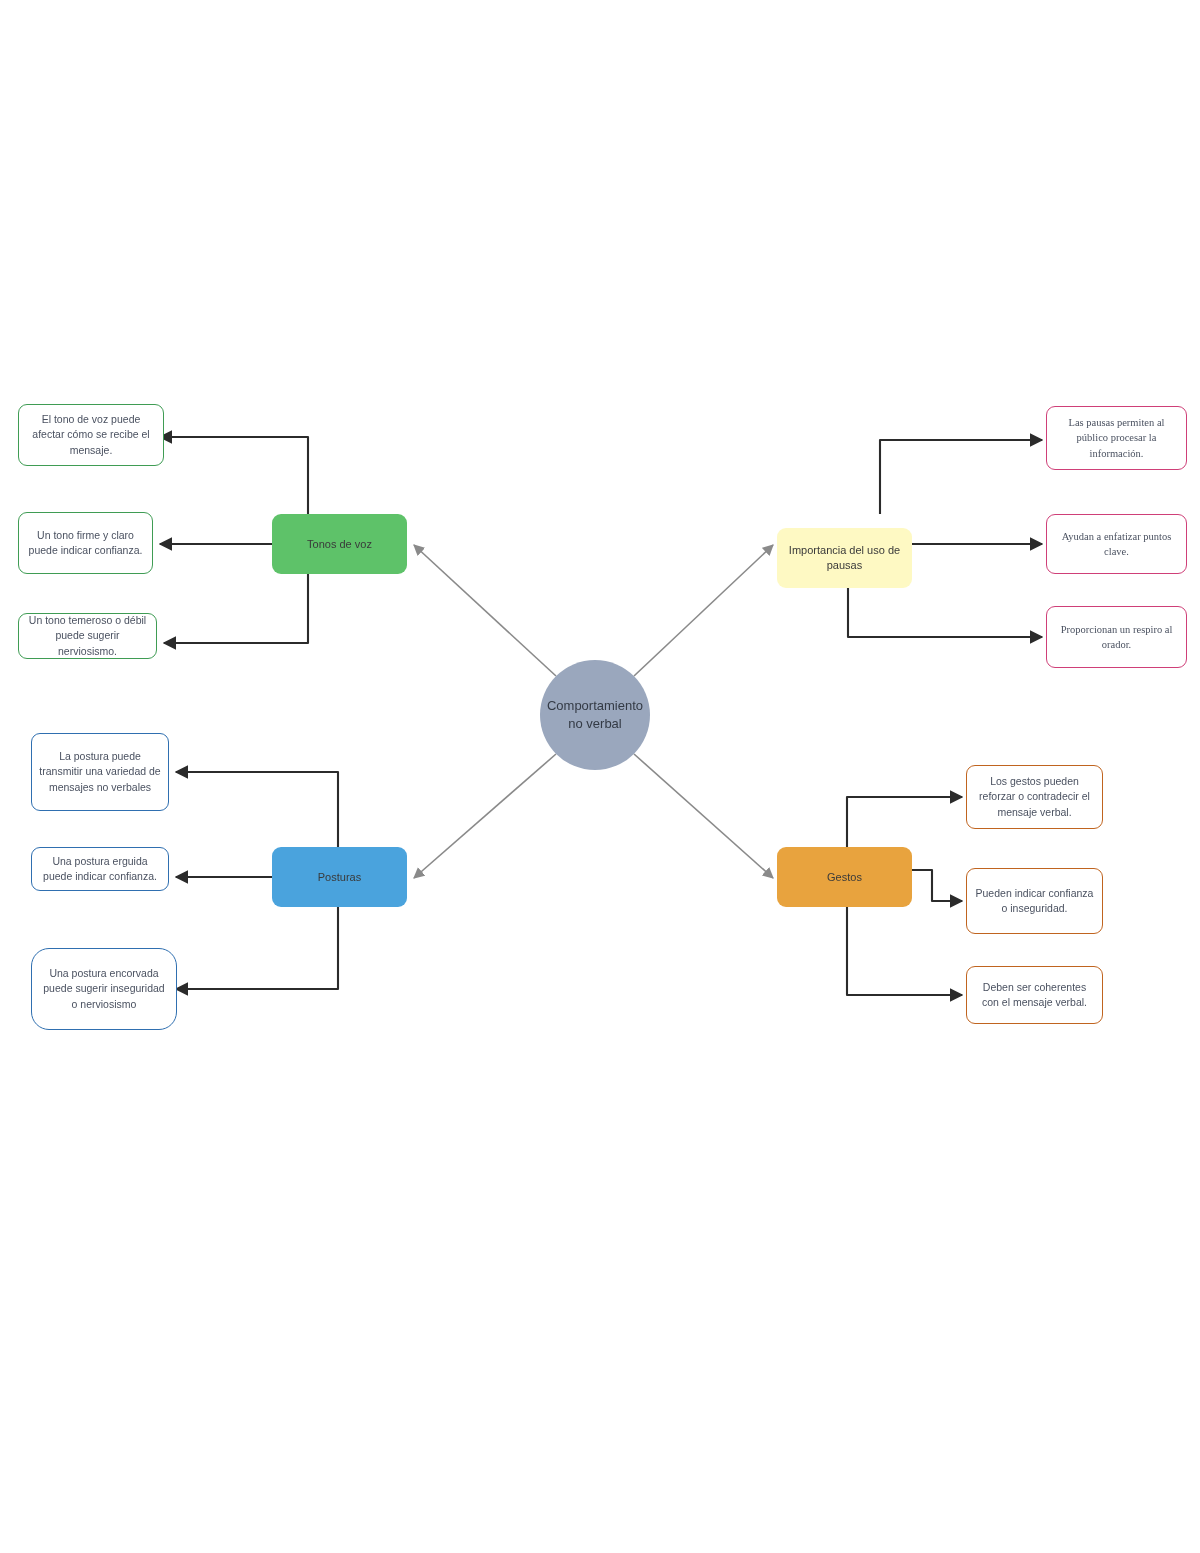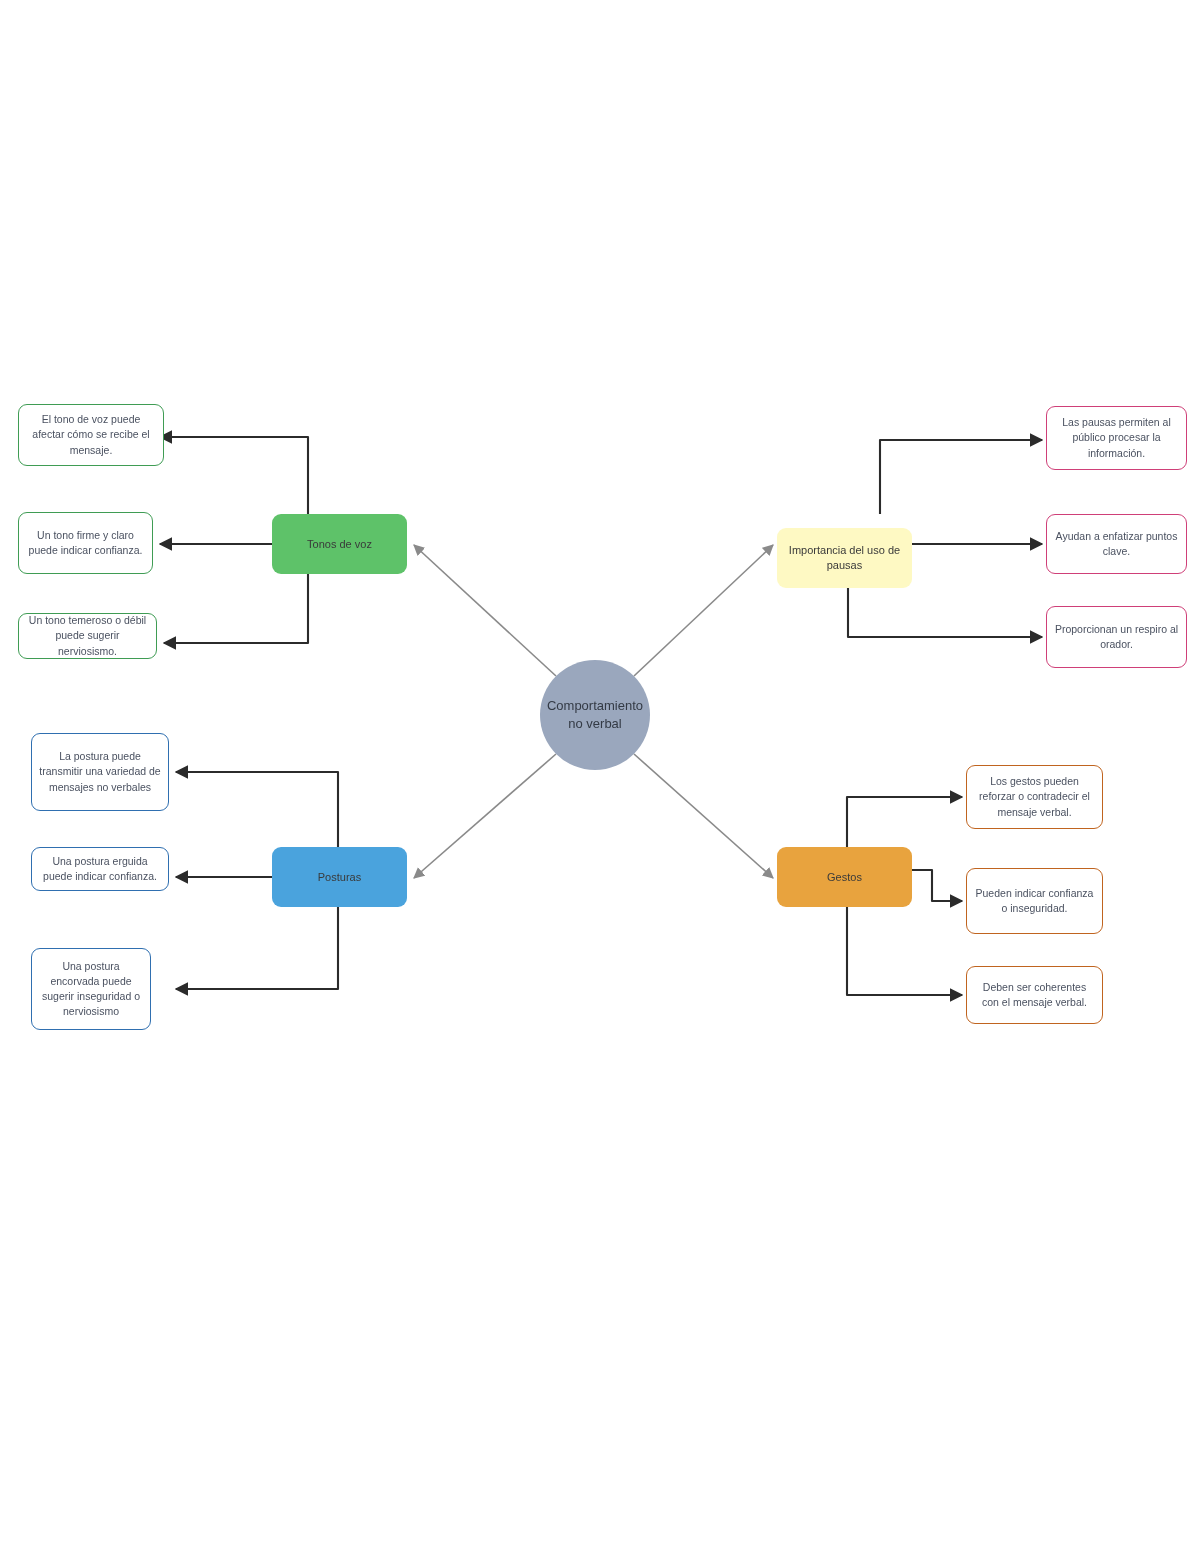--- a/index.html
+++ b/index.html
@@ -84,36 +84,36 @@
     z-index: 3;
     box-sizing: border-box;
   }
   .leaf .label {
     font-size: 10.5px;
     line-height: 1.45;
     color: #4a5160;
     padding: 0 7px;
   }
   .leaf.green  { border-color: #3f9c54; }
-  .leaf.pink   { border-color: #cf3f78; }
+  .leaf.pink   { border-color: #cf3f78; font-family: Liberation Serif, serif; }
   .leaf.blue   { border-color: #2f6fb0; }
   .leaf.orange { border-color: #c0641f; }
 
   
   .leaf-g1 { left: 18px;  top: 404px; width: 146px; height: 62px; }
   .leaf-g2 { left: 18px;  top: 512px; width: 135px; height: 62px; }
   .leaf-g3 { left: 18px;  top: 613px; width: 139px; height: 46px; }
   
   .leaf-p1 { left: 1046px; top: 406px; width: 141px; height: 64px; }
   .leaf-p2 { left: 1046px; top: 514px; width: 141px; height: 60px; }
   .leaf-p3 { left: 1046px; top: 606px; width: 141px; height: 62px; }
   
   .leaf-b1 { left: 31px;  top: 733px; width: 138px; height: 78px; justify-content: flex-end; }
   .leaf-b2 { left: 31px;  top: 847px; width: 138px; height: 44px; }
-  .leaf-b3 { left: 31px;  top: 948px; width: 120px; height: 82px; }
+  .leaf-b3 { left: 31px;  top: 948px; width: 146px; height: 82px; border-radius: 18px; }
   
   .leaf-o1 { left: 966px; top: 765px; width: 137px; height: 64px; }
   .leaf-o2 { left: 966px; top: 868px; width: 137px; height: 66px; }
   .leaf-o3 { left: 966px; top: 966px; width: 137px; height: 58px; }
 </style>
 </head>
 <body>
 
 <div id="canvas">
 

